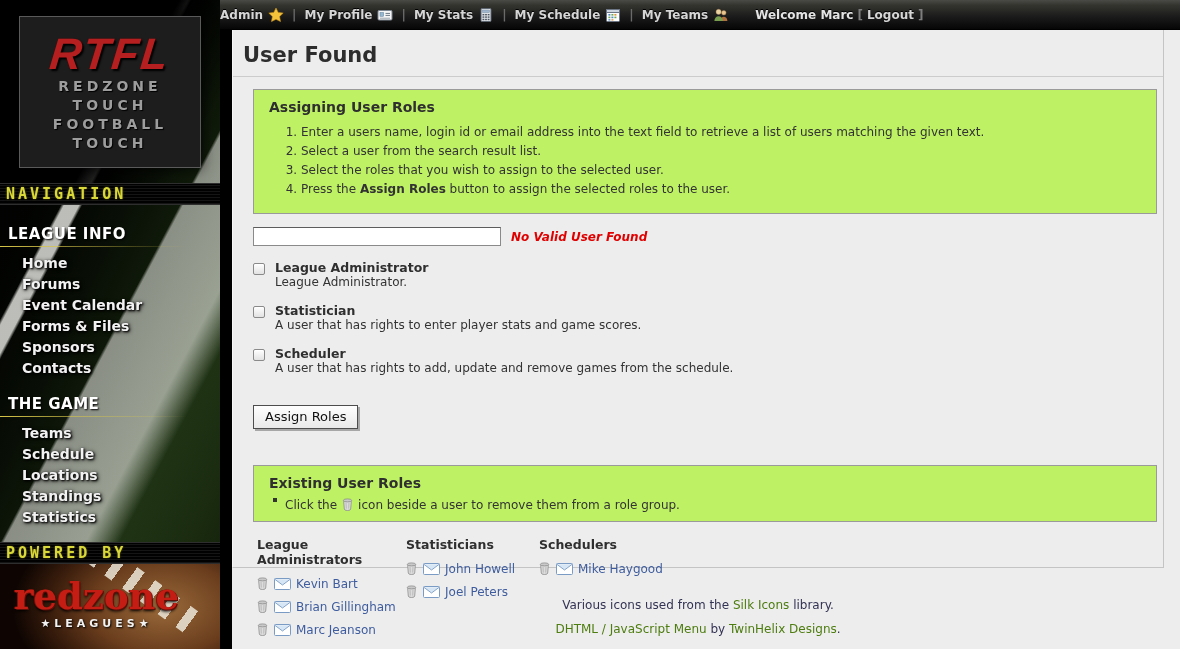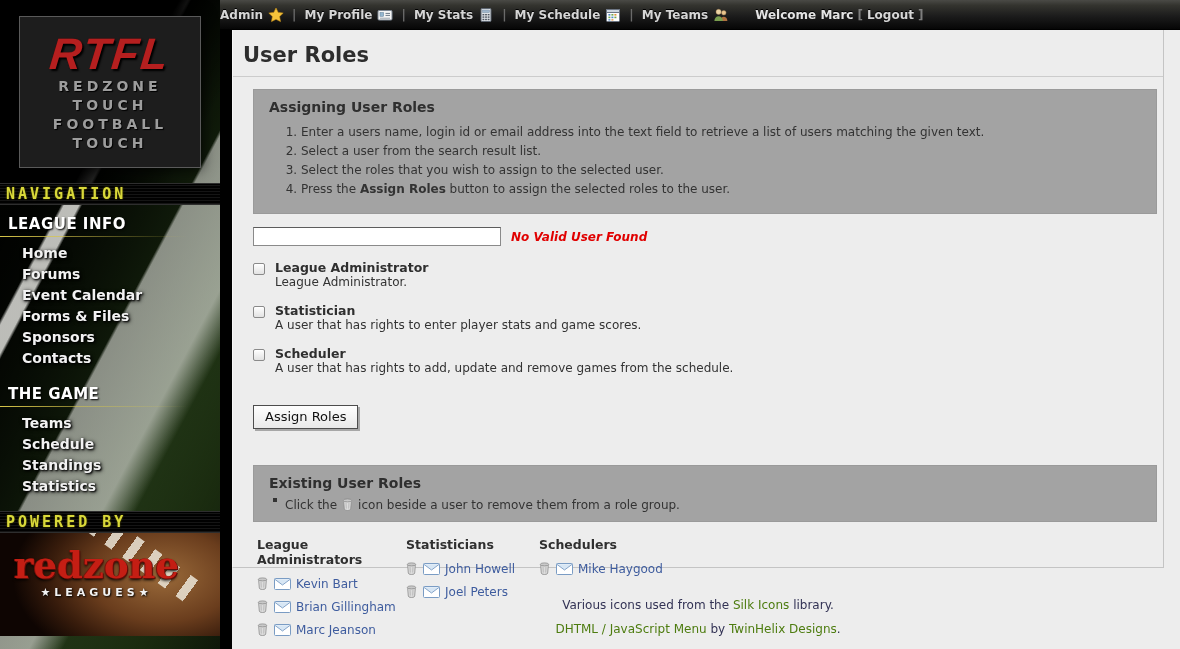--- a/index.html
+++ b/index.html
@@ -25,21 +25,21 @@
   .logo-acronym { font-family:"Liberation Sans",sans-serif; font-weight:bold; font-style:italic; font-size:44px; line-height:46px;
     color:#b51f1f; letter-spacing:2px; transform:skewX(-6deg); text-shadow:2px 2px 2px #000, 0 0 1px #5c0d0d; }
   .logo-line { font-weight:bold; font-size:14px; line-height:19px; color:#9d9d9d; letter-spacing:4px; text-shadow:1px 1px 1px #000; }
 
   .led-bar { position:relative; height:22px; line-height:21px; padding-left:6px;
     background:repeating-linear-gradient(0deg,#151515 0 1px,#010101 1px 3px);
     border-top:1px solid #2e2e2e; border-bottom:1px solid #2e2e2e;
     color:#d8d83a; font-family:"DejaVu Sans Mono","Liberation Mono",monospace;
     font-size:15px; font-weight:bold; letter-spacing:3px; text-shadow:0 0 2px #665d00; }
 
-  .sb-sections { position:relative; padding-top:8px; }
+  .sb-sections { position:relative; padding-top:18px; }
   .sb-section { margin-bottom:14px; }
   .sb-title { padding:2px 0 3px 8px; color:#fff; font-size:15px; font-weight:bold; letter-spacing:.5px; text-shadow:1px 1px 2px #000; }
   .sb-underline { height:1px; margin-bottom:6px; background:linear-gradient(to right,#d6c54a,rgba(0,0,0,0) 85%); }
   .sb-item { display:block; padding:2px 0 3px 22px; font-size:14px; font-weight:bold; color:#f2f2f2;
     text-decoration:none; text-shadow:1px 1px 2px #000, 1px 1px 4px #000; cursor:pointer; }
 
   .powered-logo { position:relative; height:103px;
     background:
       radial-gradient(150px 95px at 74% 42%, #9a6a3a, #6a3d1d 48%, #381c0c 76%, #0e0502 100%);
     overflow:hidden; cursor:pointer; }
@@ -66,21 +66,21 @@
   .tb-icon svg { display:block; }
 
   .content-row { flex:1; display:flex; background:#ededed; }
   .black-strip { flex:0 0 12px; background:#000; }
   .content-area { flex:1; position:relative; }
   .panel { width:932px; height:538px; background:#ededed; border-right:1px solid #c4c4c4; border-bottom:1px solid #c4c4c4; border-left:1px solid #f7f7f7; }
 
   .page-title { padding:13px 0 9px 10px; font-size:21px; font-weight:bold; color:#2d2d2d; }
   .title-rule { height:1px; background:#cccccc; }
 
-  .gray-box { margin:12px 6px 0 20px; background:#a3a3a3; border:1px solid #9a9a9a; padding:9px 15px 12px 15px; }
+  .gray-box { margin:12px 6px 0 20px; background:#bef264; border:1px solid #9a9a9a; padding:9px 15px 12px 15px; }
   .gray-box-title { font-size:14px; font-weight:bold; color:#2f2f2f; }
   .steps { margin:9px 0 4px 0; padding-left:32px; color:#333; }
   .steps li { font-size:12px; line-height:16px; margin-bottom:3px; }
 
   .search-row { display:flex; align-items:center; margin:13px 6px 0 20px; }
   .search-input { width:248px; height:19px; border:1px solid #8a8a8a; border-top-color:#5c5c5c; background:#fff;
     font-size:12px; padding:1px 3px; outline:none; }
   .search-status { margin-left:10px; color:#e00000; font-style:italic; font-weight:bold; font-size:12px; }
 
   .roles { margin:14px 6px 0 20px; }
@@ -143,20 +143,21 @@
         <a class="sb-item">Event Calendar</a>
         <a class="sb-item">Forms &amp; Files</a>
         <a class="sb-item">Sponsors</a>
         <a class="sb-item">Contacts</a>
       </div>
       <div class="sb-section">
         <div class="sb-title">THE GAME</div>
         <div class="sb-underline"></div>
         <a class="sb-item">Teams</a>
         <a class="sb-item">Schedule</a>
+        <a class="sb-item">Locations</a>
         <a class="sb-item">Standings</a>
         <a class="sb-item">Statistics</a>
       </div>
     </div>
 
     <div class="led-bar">POWERED BY</div>
 
     <div class="powered-logo">
       <div class="laces"></div>
       <div class="rz-wrap">
@@ -248,21 +249,21 @@
       <span class="tb-logout">Logout</span>
       <span class="tb-bracket">]</span>
     </div>
 
     <div class="content-row">
       <div class="black-strip"></div>
 
       <div class="content-area">
         <div class="panel">
 
-          <div class="page-title">User Roles</div>
+          <div class="page-title">User Found</div>
           <div class="title-rule"></div>
 
           
           <div class="gray-box">
             <div class="gray-box-title">Assigning User Roles</div>
             <ol class="steps">
               <li>Enter a users name, login id or email address into the text field to retrieve a list of users matching the given text.</li>
               <li>Select a user from the search result list.</li>
               <li>Select the roles that you wish to assign to the selected user.</li>
               <li><span>Press the </span><b>Assign Roles</b><span> button to assign the selected roles to the user.</span></li>

